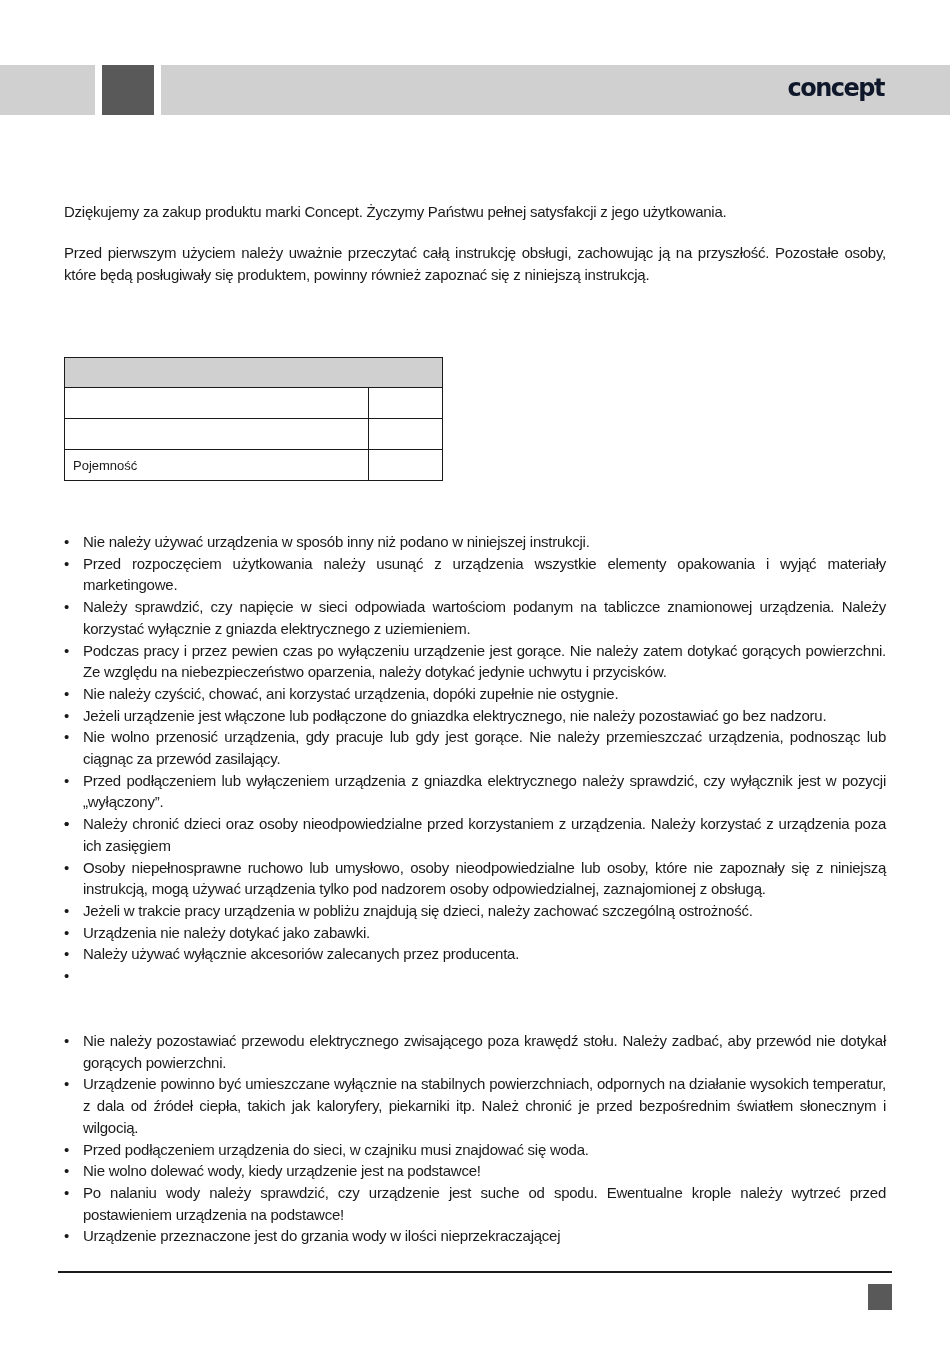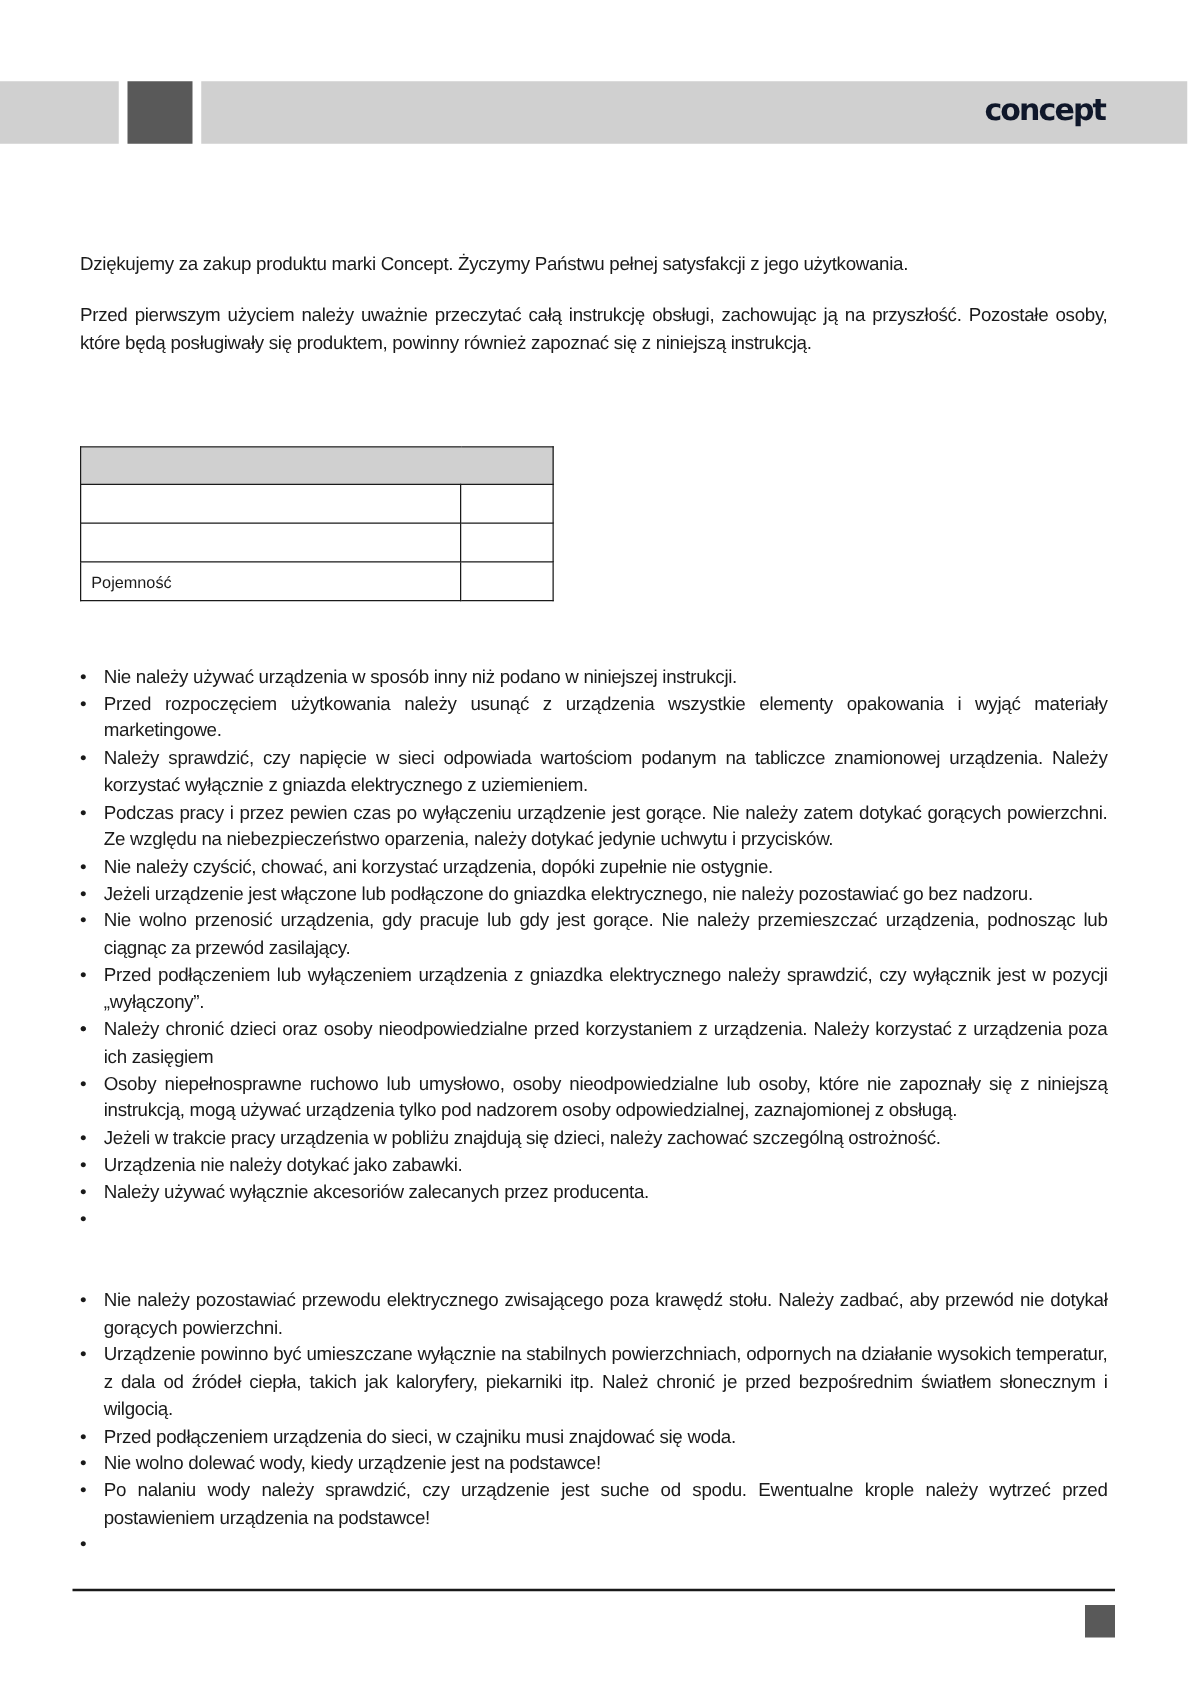--- a/index.html
+++ b/index.html
@@ -77,17 +77,17 @@
     <li><span class="bullet">•</span><span>Urządzenia nie należy dotykać jako zabawki.</span></li>
     <li><span class="bullet">•</span><span>Należy używać wyłącznie akcesoriów zalecanych przez producenta.</span></li>
     <li style="height: 21.7px;"><span class="bullet">•</span><span></span></li>
   </ul>
 <ul class="list list2 text">
     <li><span class="bullet">•</span><span>Nie należy pozostawiać przewodu elektrycznego zwisającego poza krawędź stołu. Należy zadbać, aby przewód nie dotykał gorących powierzchni.</span></li>
     <li><span class="bullet">•</span><span>Urządzenie powinno być umieszczane wyłącznie na stabilnych powierzchniach, odpornych na działanie wysokich temperatur, z dala od źródeł ciepła, takich jak kaloryfery, piekarniki itp. Należ chronić je przed bezpośrednim światłem słonecznym i wilgocią.</span></li>
     <li><span class="bullet">•</span><span>Przed podłączeniem urządzenia do sieci, w czajniku musi znajdować się woda.</span></li>
     <li><span class="bullet">•</span><span>Nie wolno dolewać wody, kiedy urządzenie jest na podstawce!</span></li>
     <li><span class="bullet">•</span><span>Po nalaniu wody należy sprawdzić, czy urządzenie jest suche od spodu. Ewentualne krople należy wytrzeć przed postawieniem urządzenia na podstawce!</span></li>
-    <li><span class="bullet">•</span></li>
+    <li><span class="bullet">•</span><span>Urządzenie przeznaczone jest do grzania wody w ilości nieprzekraczającej</span></li>
   </ul>
 
 <div class="footer-line"></div>
 <div class="footer-square"></div>
 
 </body></html>

